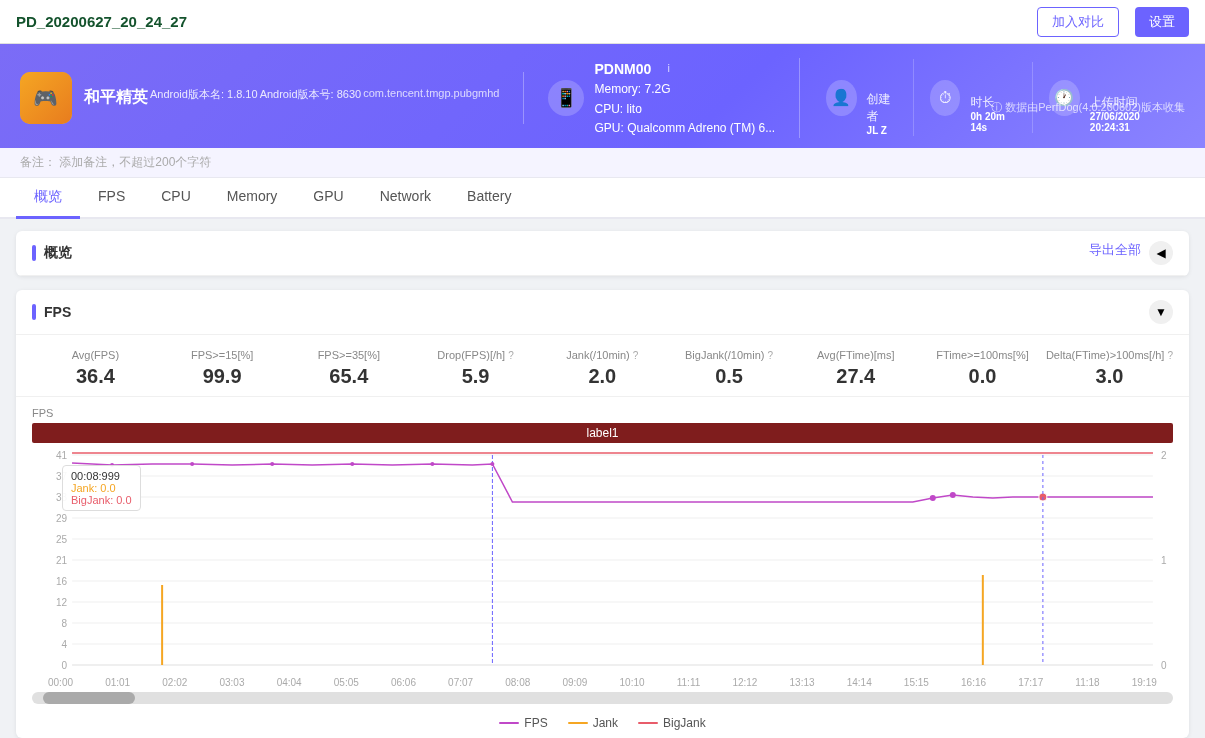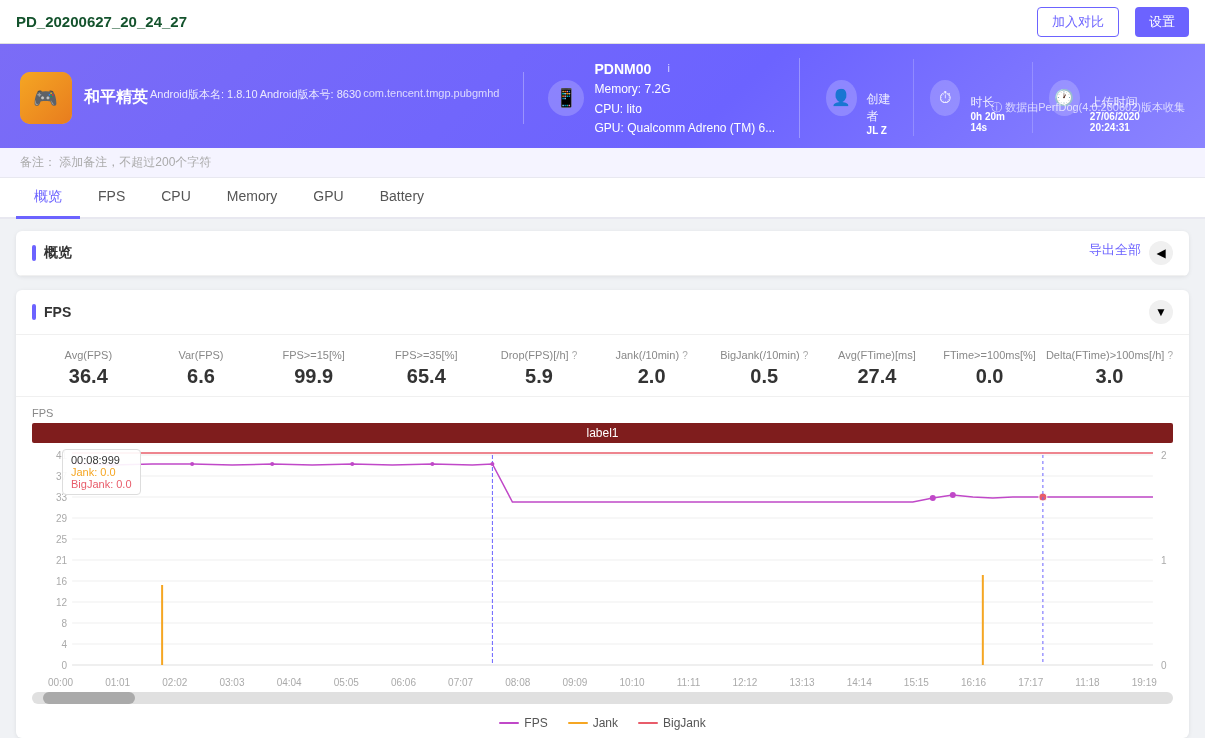--- a/index.html
+++ b/index.html
@@ -305,21 +305,21 @@
     .time-axis {
       display: flex;
       justify-content: space-between;
       padding: 2px 16px 0 16px;
       font-size: 10px;
       color: #aaa;
     }
 
     .tooltip-box {
       position: absolute;
-      top: 4px;
+      top: 20px;
       left: 30px;
       background: rgba(255,255,255,0.92);
       border: 1px solid #ddd;
       border-radius: 4px;
       padding: 4px 8px;
       font-size: 11px;
       color: #333;
       pointer-events: none;
       z-index: 10;
     }
@@ -394,20 +394,21 @@
   <span>添加备注，不超过200个字符</span>
 </div>
 
 <div class="nav-tabs">
 
 <div class="nav-tab active">概览</div>
     <div class="nav-tab">FPS</div>
     <div class="nav-tab">CPU</div>
     <div class="nav-tab">Memory</div>
     <div class="nav-tab">GPU</div>
+    <div class="nav-tab">Network</div>
     <div class="nav-tab">Battery</div>
   </div>
 
 <div class="main-content">
 
   <div class="section-card">
     <div class="section-header">
       <div class="section-title">
         <div class="section-title-bar"></div>
         <span>概览</span>
@@ -425,24 +426,20 @@
         <div class="section-title-bar"></div>
         <span>FPS</span>
       </div>
       <button class="collapse-btn">▼</button>
     </div>
 
     <div class="fps-stats">
     <div class="stat-item">
           <div class="stat-label">Avg(FPS)</div>
           <div class="stat-value">36.4</div>
-        </div>
-        <div class="stat-item">
-          <div class="stat-label">Var(FPS)</div>
-          <div class="stat-value">6.6</div>
         </div>
         <div class="stat-item">
           <div class="stat-label">FPS&gt;=15[%]</div>
           <div class="stat-value">99.9</div>
         </div>
         <div class="stat-item">
           <div class="stat-label">FPS&gt;=35[%]</div>
           <div class="stat-value">65.4</div>
         </div>
         <div class="stat-item">

